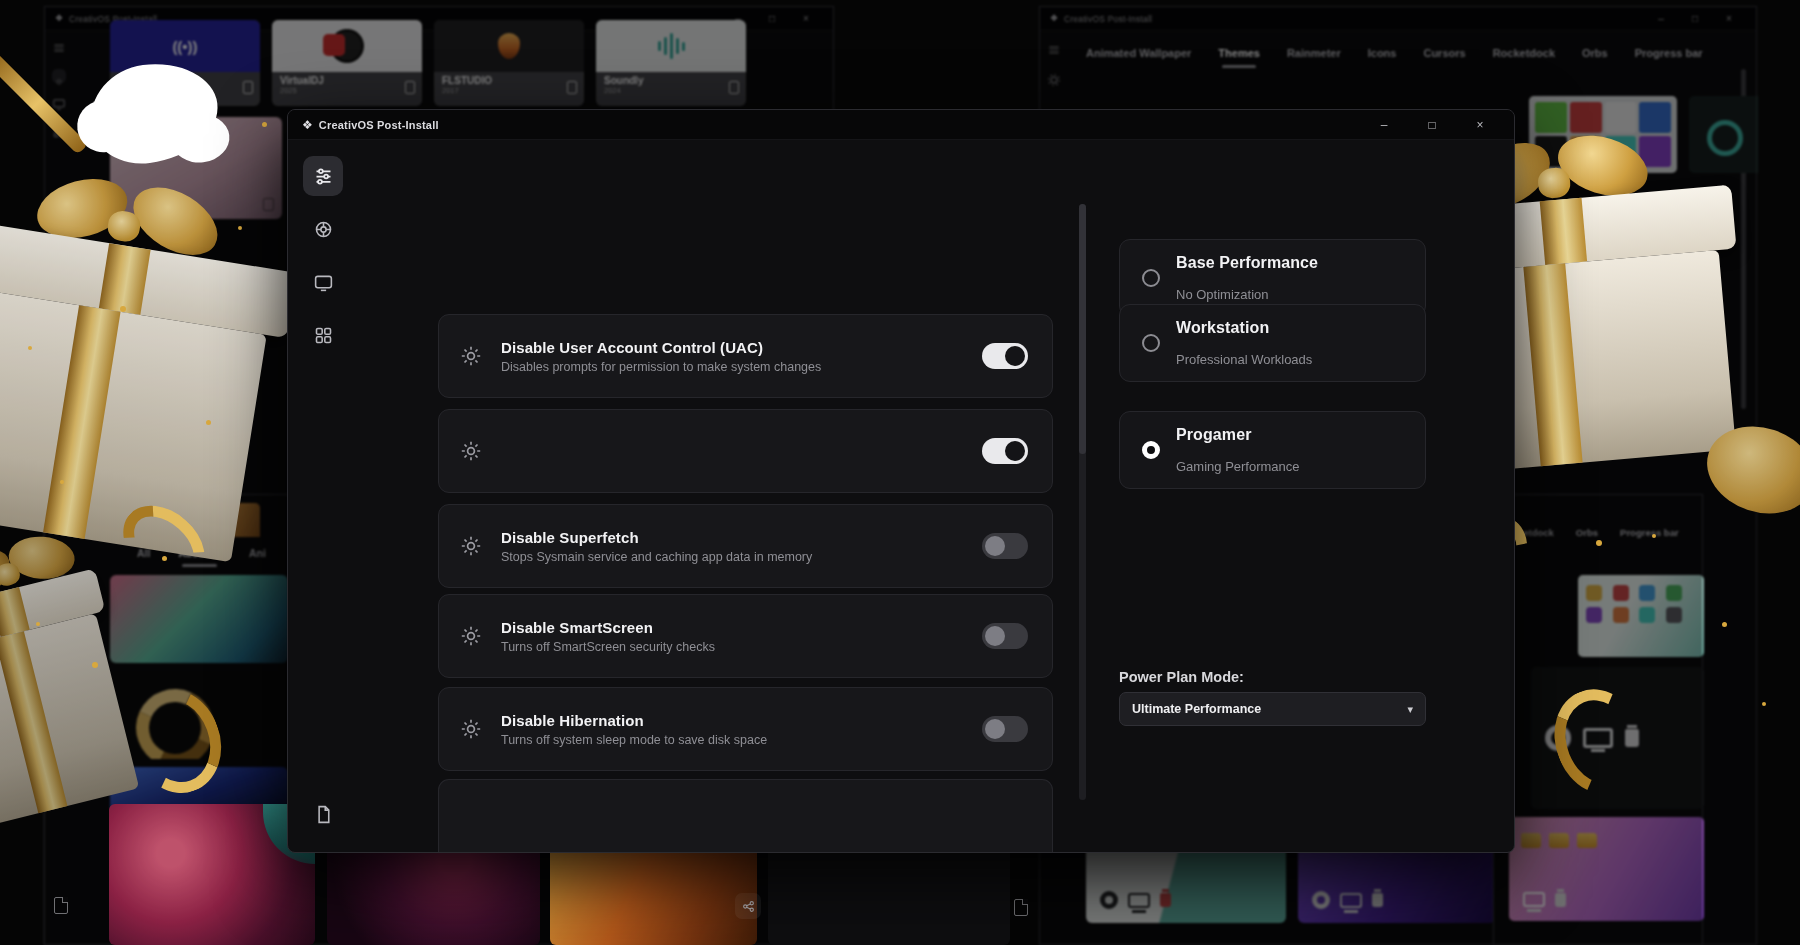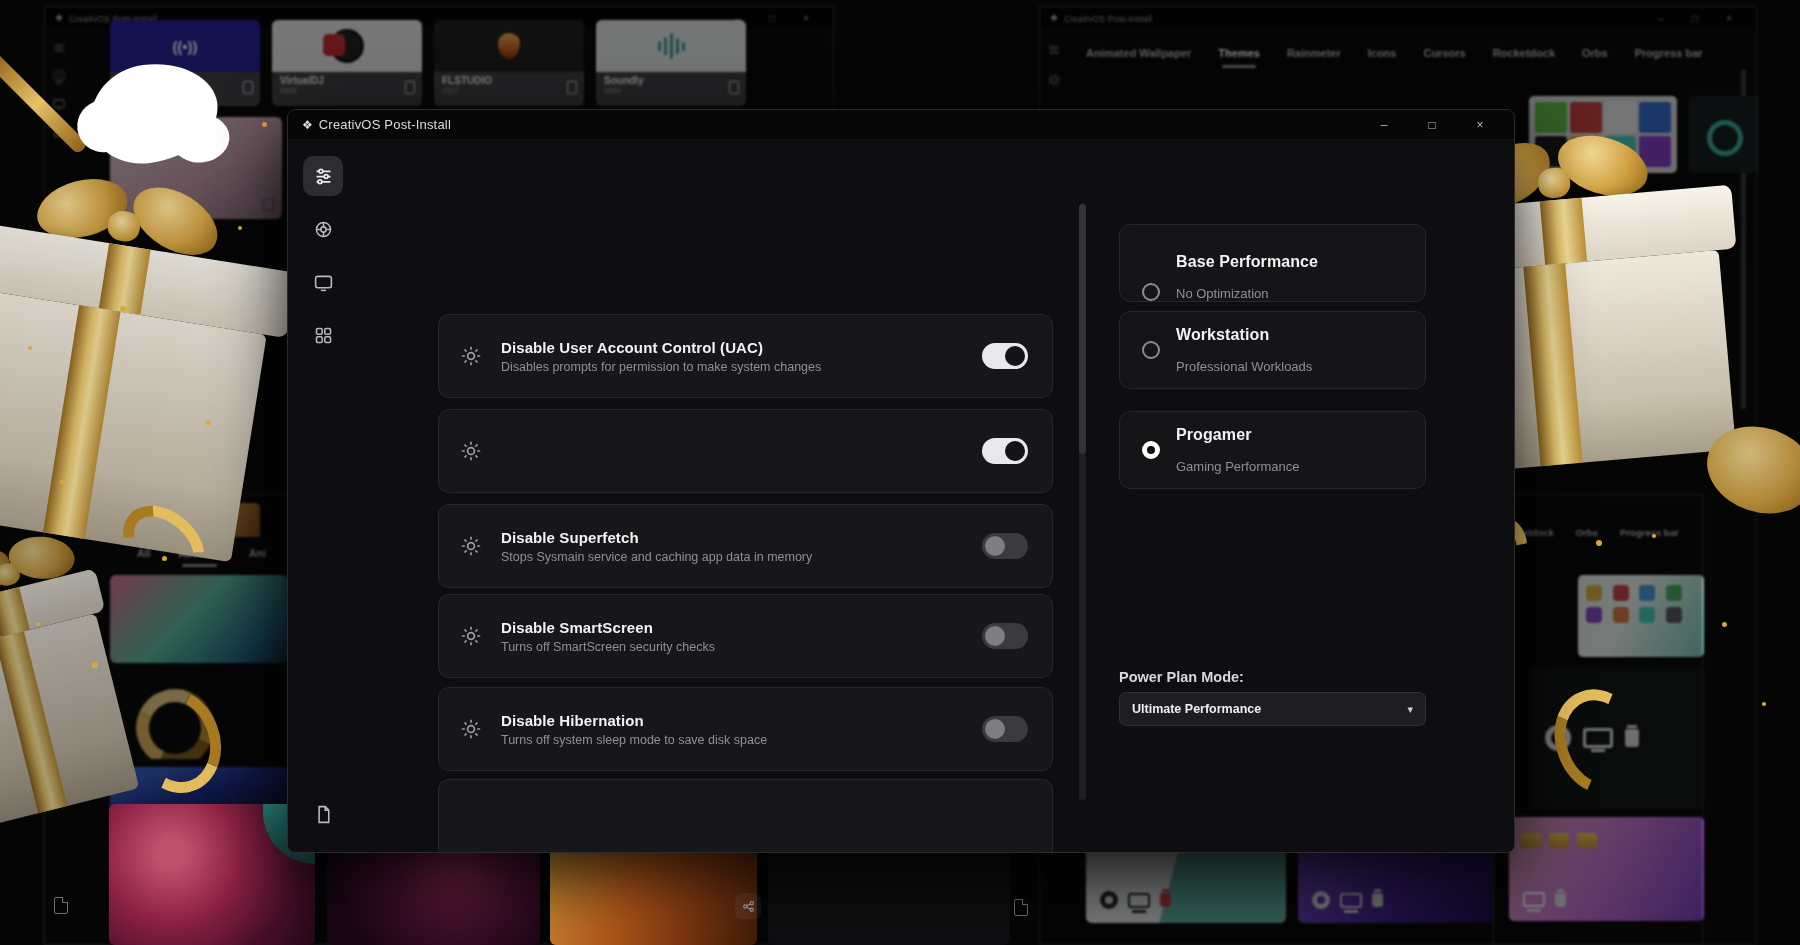--- a/index.html
+++ b/index.html
@@ -129,21 +129,21 @@
 
   
   .blob { position:absolute; left:90px; top:64px; width:128px; height:98px; background:#fff; border-radius:46% 54% 58% 42% / 56% 48% 52% 44%; transform:rotate(-7deg); z-index:12; }
   .blob::before { content:""; position:absolute; left:-14px; top:30px; width:52px; height:52px; background:#fff; border-radius:50%; }
   .blob::after { content:""; position:absolute; right:-8px; bottom:-6px; width:58px; height:48px; background:#fff; border-radius:50%; }
 
   
   .mainwin { left:287px; top:109px; width:1228px; height:744px; background:#0e0e10; border:1px solid #2b2b30; border-radius:8px; overflow:hidden; z-index:20; box-shadow:0 24px 70px rgba(0,0,0,.85); }
   .mainwin .tbar { height:30px; background:#070708; padding:0 0 0 14px; }
   .mainwin .tbar .tico { font-size:12px; color:#e2e2e6; }
-  .mainwin .tbar .ttxt { color:#dcdce0; font-size:13px; font-weight:normal; letter-spacing:.2px; }
+  .mainwin .tbar .ttxt { color:#dcdce0; font-size:11px; font-weight:bold; letter-spacing:.2px; }
   .mainwin .tbar .tctrl { width:48px; font-size:12px; color:#b9b9be; }
   .msidebar { position:absolute; left:0; top:30px; bottom:0; width:70px; display:flex; flex-direction:column; align-items:center; padding:16px 0 18px; gap:13px; }
   .mico { width:40px; height:40px; border-radius:10px; display:flex; align-items:center; justify-content:center; color:#b9b9bf; }
   .mico svg { width:21px; height:21px; }
   .mico.active { background:#2c2c31; color:#e8e8ec; }
   .mico.push { margin-top:auto; }
   .mcontent { position:absolute; left:70px; top:30px; right:0; bottom:0; }
 
   .tcard { position:absolute; left:80px; width:615px; height:84px; background:#17171a; border:1px solid #26262b; border-radius:11px; display:flex; align-items:center; padding:0 24px 0 20px; }
   .tcard .gear { width:24px; height:24px; color:#9b9ba2; flex:none; }
@@ -583,28 +583,28 @@
             <span class="t2">Turns off system sleep mode to save disk space</span>
           </span>
         <span class="switch"></span>
       </div>
       <div class="tcard partial" style="top:639px; height:75px;"></div>
 
       <span class="vscroll">
           <span class="thumb"></span>
         </span>
 
-      <div class="pcard" style="top:84px;align-items:flex-end;">
+      <div class="pcard" style="top:99px;">
         <span class="radio"></span>
         <span class="ttl">
             <span class="t1">Base Performance</span>
             <span class="t2">No Optimization</span>
           </span>
       </div>
-      <div class="pcard" style="top:171px;">
+      <div class="pcard" style="top:164px;">
         <span class="radio"></span>
         <span class="ttl">
             <span class="t1">Workstation</span>
             <span class="t2">Professional Workloads</span>
           </span>
       </div>
       <div class="pcard" style="top:271px;">
         <span class="radio on"></span>
         <span class="ttl">
             <span class="t1">Progamer</span>

